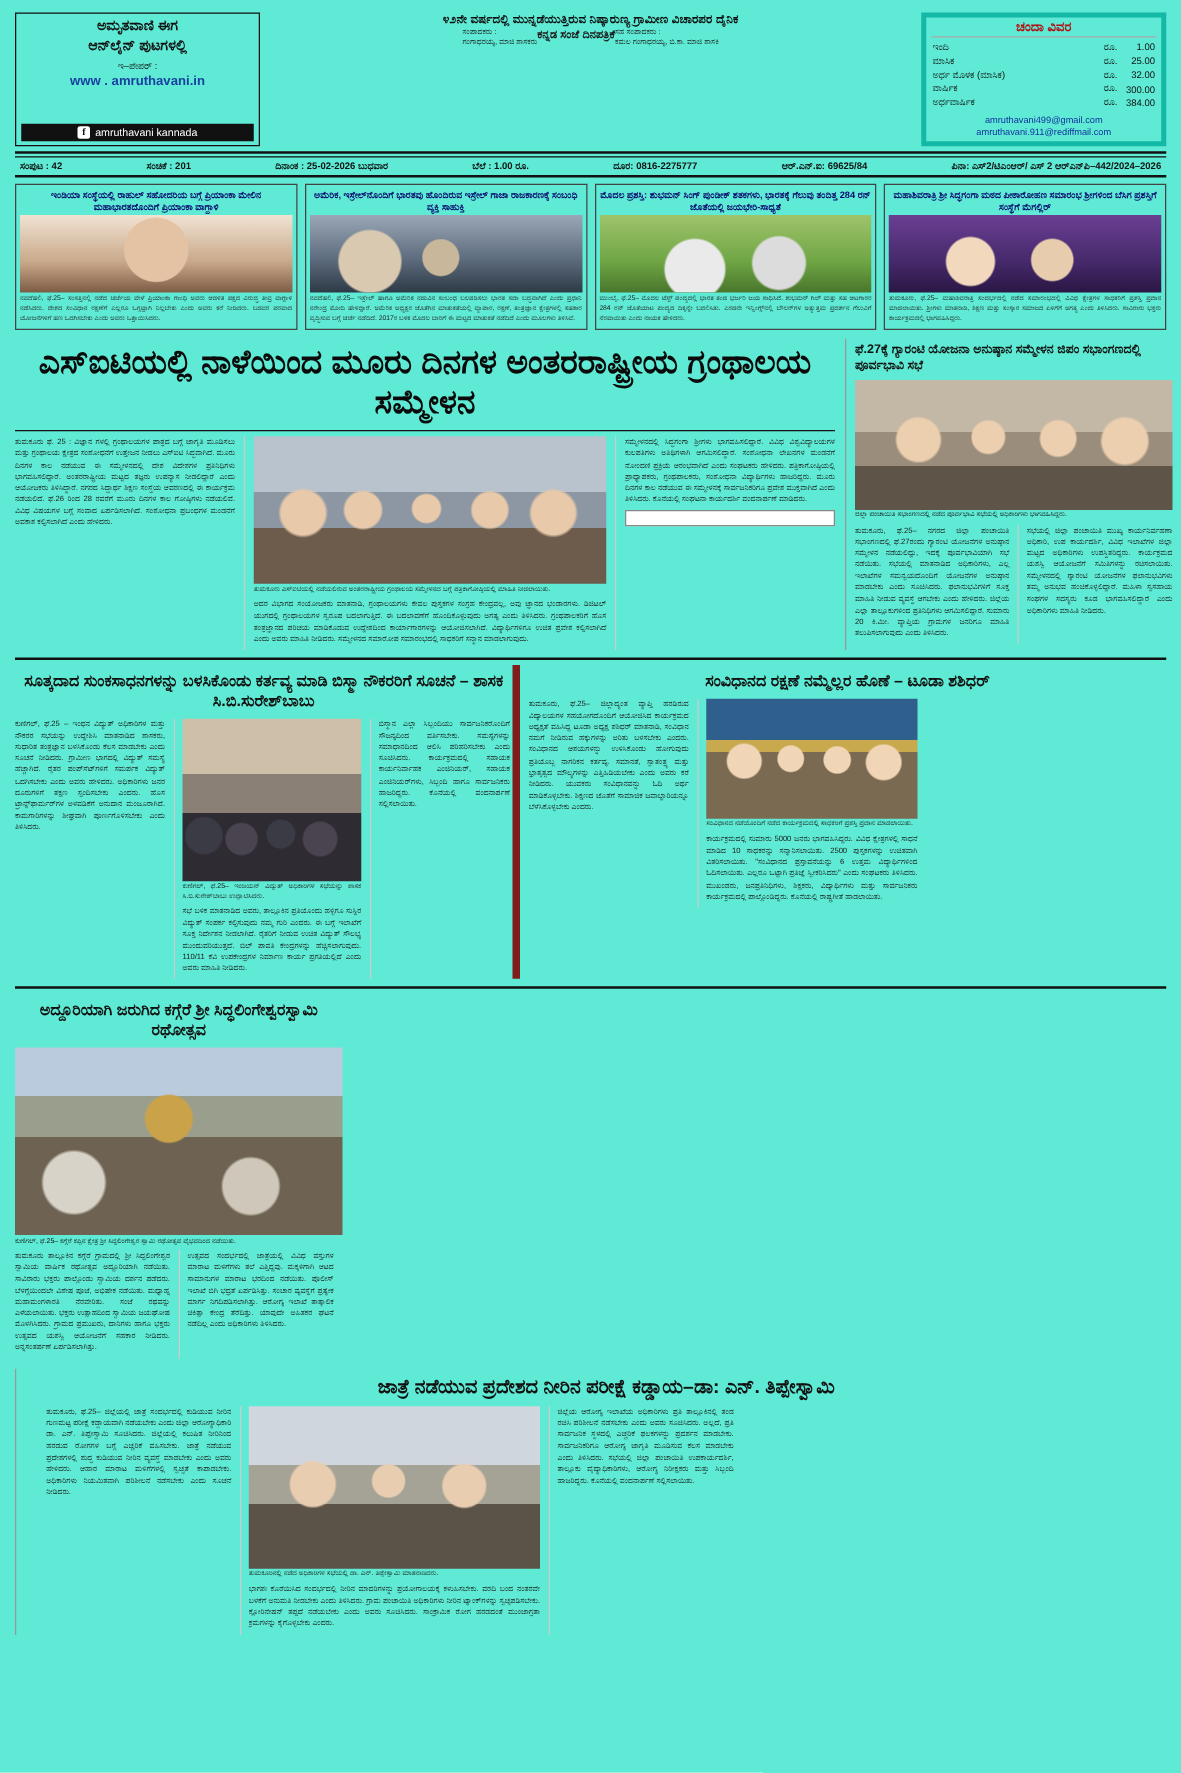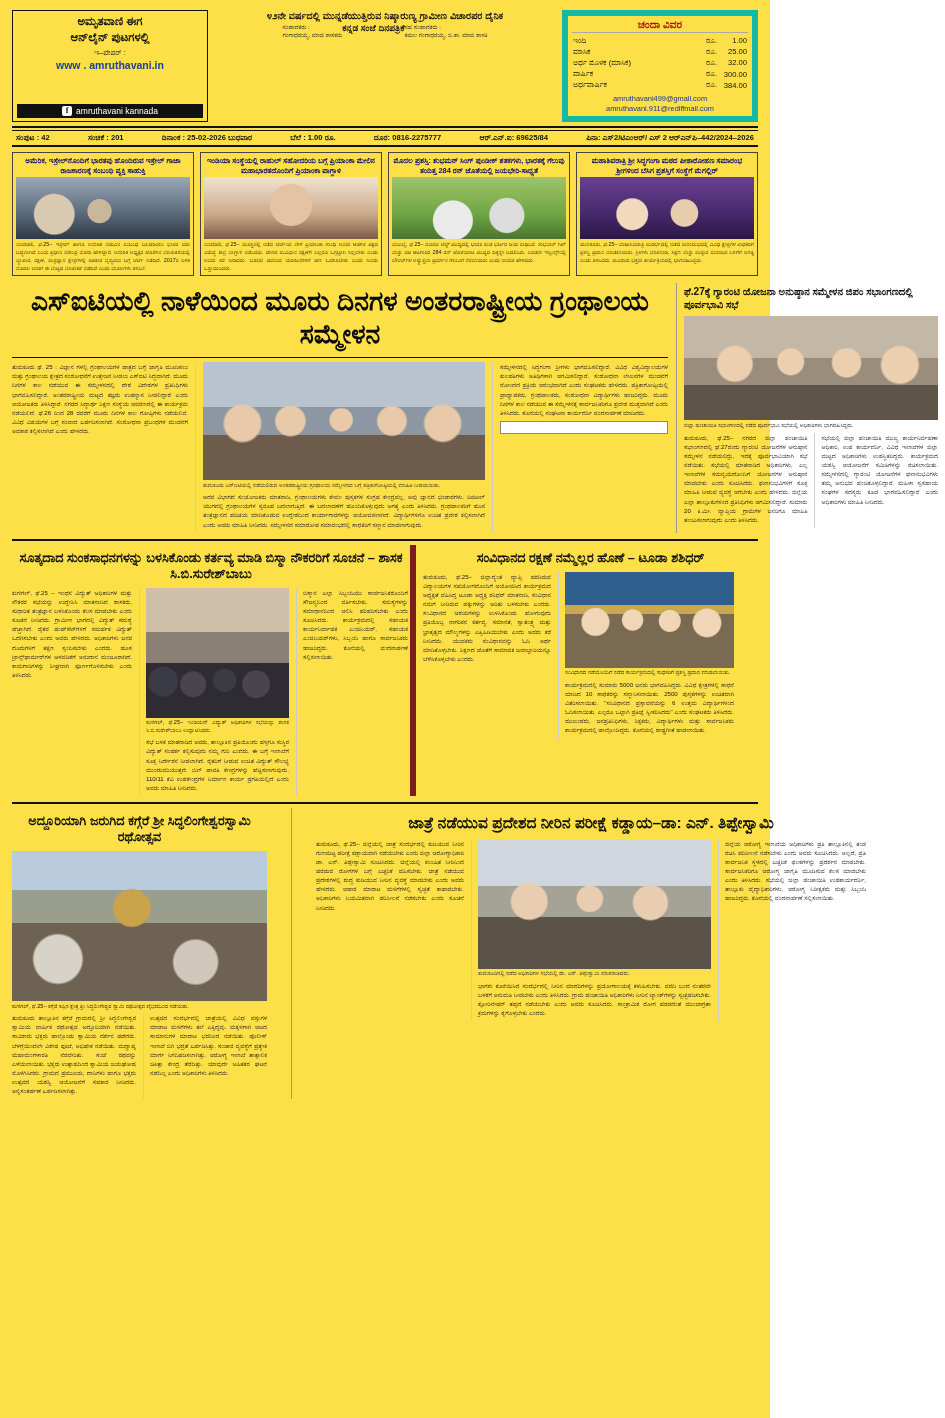--- a/index.html
+++ b/index.html
@@ -4,24 +4,24 @@
 <style>
   * { box-sizing: border-box; }
   html, body { margin:0; padding:0; }
   body {
     width: 945px;
     background: #ffffff;
     font-family: "Liberation Sans", sans-serif;
     color: #111;
   }
   .page {
-    width: 770px;
+    width: 945px;
     min-height: 1418px;
     padding: 10px 12px 8px 12px;
-    background:#fde047;
+    background:#5eead4;
   }
 
   
   .masthead {
     display: flex;
     align-items: stretch;
     gap: 6px;
     border-bottom: 2px solid #111;
     padding-bottom: 4px;
   }
@@ -51,21 +51,21 @@
   .mh-tagline { font-size: 9.5px; font-weight: bold; letter-spacing:0.1px; }
   .mh-title {
     font-size: 61px; font-weight: bold; color:#15339e;
     line-height: 1.02; letter-spacing: -1px; margin: -2px 0 0 0;
     font-family: "Liberation Sans", sans-serif;
   }
   .mh-sub { display:flex; justify-content:center; font-size:7.5px; margin-top:1px; padding:0 8px;}
   .mh-sub .mid { font-size: 9px; font-weight:bold; }
   .mh-sub .col { line-height:1.3; }
 
-  .mh-right { width: 196px; border: 6px solid #14b8a6; padding: 2px 4px; }
+  .mh-right { width: 196px; border: 4px solid #14b8a6; padding: 2px 4px; }
   .mh-right .rt { text-align:center; font-size: 10.5px; font-weight:bold; color:#b31217; border-bottom:1px solid #aaa; padding-bottom:1px;}
   .rate-tbl { width:100%; border-collapse:collapse; font-size:7.6px; margin-top:2px;}
   .rate-tbl td { padding:0.6px 1px; }
   .rate-tbl td:nth-child(2){ text-align:right; width:22px;}
   .rate-tbl td:nth-child(3){ text-align:right; width:30px;}
   .mh-right .mail { font-size:7.4px; color:#15339e; text-align:center; margin-top:3px; line-height:1.35;}
 
   
   .infostrip {
     display:flex; justify-content:space-between; align-items:center;
@@ -166,21 +166,21 @@
   }
   h2.sec-head.sm { font-size: 12.8px; }
   h3.box-head { font-size: 10px; line-height:1.3; margin:2px 0 5px 0; font-weight:bold; }
 
   .blockline { border-top:2px solid #111; margin:6px 0 4px 0; }
 
   .midband { display:flex; gap:0; margin-top:4px; }
   .midband .left { width:398px; }
   .midband .right { flex:1; border-left:6px solid #7f1d1d; padding-left:7px;}
 
-  .bottomband { display:flex; gap:24px; margin-top:4px;}
+  .bottomband { display:flex; gap:8px; margin-top:4px;flex-direction:column;}
   .bottomband .left { width:262px; }
   .bottomband .mid { flex:1; border-left:1px solid #999; padding-left:24px;}
 
   .inputline { border:1px solid #888; height:13px; margin:3px 0; background:#fff;}
 </style>
 </head>
 <body>
 
 <div class="page">
 
@@ -257,28 +257,28 @@
     <span>ಸಂಚಿಕೆ : 201</span>
     <span>ದಿನಾಂಕ : 25-02-2026  ಬುಧವಾರ</span>
     <span>ಬೆಲೆ : 1.00 ರೂ.</span>
     <span>ದೂರ: 0816-2275777</span>
     <span>ಆರ್.ಎನ್.ಐ: 69625/84</span>
     <span>ಪಿನಾ: ಎಸ್‌2/ಟಿಎಂಆರ್‌/ ಎಸ್ 2 ಆರ್‌ಎನ್‌ಪಿ–442/2024–2026</span>
   </div>
 
   <div class="teasers">
     <div class="teaser">
+      <h4>ಇಂಡಿಯಾ ಸಂಸ್ಥೆಯಲ್ಲಿ ರಾಹುಲ್ ಸಹೋದರಿಯ ಬಗ್ಗೆ ಪ್ರಿಯಾಂಕಾ ಮೇಲಿನ ಮಹಾಭಾರತದೊಂದಿಗೆ ಪ್ರಿಯಾಂಕಾ ವಾಗ್ದಾಳಿ</h4>
+      <div class="ph ph2"></div>
+      <p>ನವದೆಹಲಿ, ಫೆ.25– ಸಂಸತ್ತಿನಲ್ಲಿ ನಡೆದ ಚರ್ಚೆಯ ವೇಳೆ ಪ್ರಿಯಾಂಕಾ ಗಾಂಧಿ ಅವರು ಆಡಳಿತ ಪಕ್ಷದ ವಿರುದ್ಧ ತೀವ್ರ ವಾಗ್ದಾಳಿ ನಡೆಸಿದರು. ದೇಶದ ಸಂವಿಧಾನ ರಕ್ಷಣೆಗೆ ಎಲ್ಲರೂ ಒಗ್ಗಟ್ಟಾಗಿ ನಿಲ್ಲಬೇಕು ಎಂದು ಅವರು ಕರೆ ನೀಡಿದರು. ಬಡವರ ಪರವಾದ ಯೋಜನೆಗಳಿಗೆ ಹಣ ಒದಗಿಸಬೇಕು ಎಂದು ಅವರು ಒತ್ತಾಯಿಸಿದರು.</p>
+    </div>
+    <div class="teaser">
       <h4>ಅಮೆರಿಕ, ಇಸ್ರೇಲ್‌ನೊಂದಿಗೆ ಭಾರತವು ಹೊಂದಿರುವ ಇಸ್ರೇಲ್ ಗಾಜಾ ರಾಜಕಾರಣಕ್ಕೆ ಸಂಬಂಧಿ ವ್ಯಕ್ತಿ ಸಾಹುಕ್ತಿ</h4>
       <div class="ph ph1"></div>
       <p>ನವದೆಹಲಿ, ಫೆ.25– ಇಸ್ರೇಲ್ ಹಾಗೂ ಅಮೆರಿಕ ನಡುವಿನ ಸಂಬಂಧ ಬಲಪಡಿಸಲು ಭಾರತ ಸದಾ ಬದ್ಧವಾಗಿದೆ ಎಂದು ಪ್ರಧಾನಿ ನರೇಂದ್ರ ಮೋದಿ ಹೇಳಿದ್ದಾರೆ. ಅಮೆರಿಕ ಅಧ್ಯಕ್ಷರ ಜೊತೆಗಿನ ಮಾತುಕತೆಯಲ್ಲಿ ವ್ಯಾಪಾರ, ರಕ್ಷಣೆ, ತಂತ್ರಜ್ಞಾನ ಕ್ಷೇತ್ರಗಳಲ್ಲಿ ಸಹಕಾರ ವೃದ್ಧಿಸುವ ಬಗ್ಗೆ ಚರ್ಚೆ ನಡೆದಿದೆ. 2017ರ ಬಳಿಕ ಮೊದಲ ಬಾರಿಗೆ ಈ ಮಟ್ಟದ ಮಾತುಕತೆ ನಡೆದಿದೆ ಎಂದು ಮೂಲಗಳು ತಿಳಿಸಿವೆ.</p>
-    </div>
-    <div class="teaser">
-      <h4>ಇಂಡಿಯಾ ಸಂಸ್ಥೆಯಲ್ಲಿ ರಾಹುಲ್ ಸಹೋದರಿಯ ಬಗ್ಗೆ ಪ್ರಿಯಾಂಕಾ ಮೇಲಿನ ಮಹಾಭಾರತದೊಂದಿಗೆ ಪ್ರಿಯಾಂಕಾ ವಾಗ್ದಾಳಿ</h4>
-      <div class="ph ph2"></div>
-      <p>ನವದೆಹಲಿ, ಫೆ.25– ಸಂಸತ್ತಿನಲ್ಲಿ ನಡೆದ ಚರ್ಚೆಯ ವೇಳೆ ಪ್ರಿಯಾಂಕಾ ಗಾಂಧಿ ಅವರು ಆಡಳಿತ ಪಕ್ಷದ ವಿರುದ್ಧ ತೀವ್ರ ವಾಗ್ದಾಳಿ ನಡೆಸಿದರು. ದೇಶದ ಸಂವಿಧಾನ ರಕ್ಷಣೆಗೆ ಎಲ್ಲರೂ ಒಗ್ಗಟ್ಟಾಗಿ ನಿಲ್ಲಬೇಕು ಎಂದು ಅವರು ಕರೆ ನೀಡಿದರು. ಬಡವರ ಪರವಾದ ಯೋಜನೆಗಳಿಗೆ ಹಣ ಒದಗಿಸಬೇಕು ಎಂದು ಅವರು ಒತ್ತಾಯಿಸಿದರು.</p>
     </div>
     <div class="teaser">
       <h4>ಮೊದಲ ಪ್ರಶಸ್ತಿ: ಶುಭಮನ್ ಸಿಂಗ್ ಪುಂಡೀಕ್ ಶತಕಗಳು, ಭಾರತಕ್ಕೆ ಗೆಲುವು ತಂದಿತ್ತ 284 ರನ್ ಜೊತೆಯಲ್ಲಿ ಜಯಭೇರಿ-ಸಾಧ್ಯತೆ</h4>
       <div class="ph ph3"></div>
       <p>ಮುಂಬೈ, ಫೆ.25– ಮೊದಲ ಟೆಸ್ಟ್ ಪಂದ್ಯದಲ್ಲಿ ಭಾರತ ತಂಡ ಭರ್ಜರಿ ಜಯ ಸಾಧಿಸಿದೆ. ಶುಭಮನ್ ಗಿಲ್ ಮತ್ತು ಸಹ ಆಟಗಾರರ 284 ರನ್ ಜೊತೆಯಾಟ ಪಂದ್ಯದ ದಿಕ್ಕನ್ನೇ ಬದಲಿಸಿತು. ಎರಡನೇ ಇನ್ನಿಂಗ್ಸ್‌ನಲ್ಲಿ ಬೌಲರ್‌ಗಳ ಅತ್ಯುತ್ತಮ ಪ್ರದರ್ಶನ ಗೆಲುವಿಗೆ ನೆರವಾಯಿತು ಎಂದು ನಾಯಕ ಹೇಳಿದರು.</p>
     </div>
     <div class="teaser">
       <h4>ಮಹಾಶಿವರಾತ್ರಿ ಶ್ರೀ ಸಿದ್ಧಗಂಗಾ ಮಠದ ಪೀಠಾರೋಹಣ ಸಮಾರಂಭ ಶ್ರೀಗಳಿಂದ ಬೆಸಿಗ ಪ್ರಶಸ್ತಿಗೆ ಸಂಸ್ಥೆಗೆ ಮೆಗಲ್ಲಿರ್</h4>
       <div class="ph ph4"></div>
       <p>ತುಮಕೂರು, ಫೆ.25– ಮಹಾಶಿವರಾತ್ರಿ ಸಂದರ್ಭದಲ್ಲಿ ನಡೆದ ಸಮಾರಂಭದಲ್ಲಿ ವಿವಿಧ ಕ್ಷೇತ್ರಗಳ ಸಾಧಕರಿಗೆ ಪ್ರಶಸ್ತಿ ಪ್ರದಾನ ಮಾಡಲಾಯಿತು. ಶ್ರೀಗಳು ಮಾತನಾಡಿ, ಶಿಕ್ಷಣ ಮತ್ತು ಸಂಸ್ಕಾರ ಸಮಾಜದ ಏಳಿಗೆಗೆ ಅಗತ್ಯ ಎಂದು ತಿಳಿಸಿದರು. ಸಾವಿರಾರು ಭಕ್ತರು ಕಾರ್ಯಕ್ರಮದಲ್ಲಿ ಭಾಗವಹಿಸಿದ್ದರು.</p>

